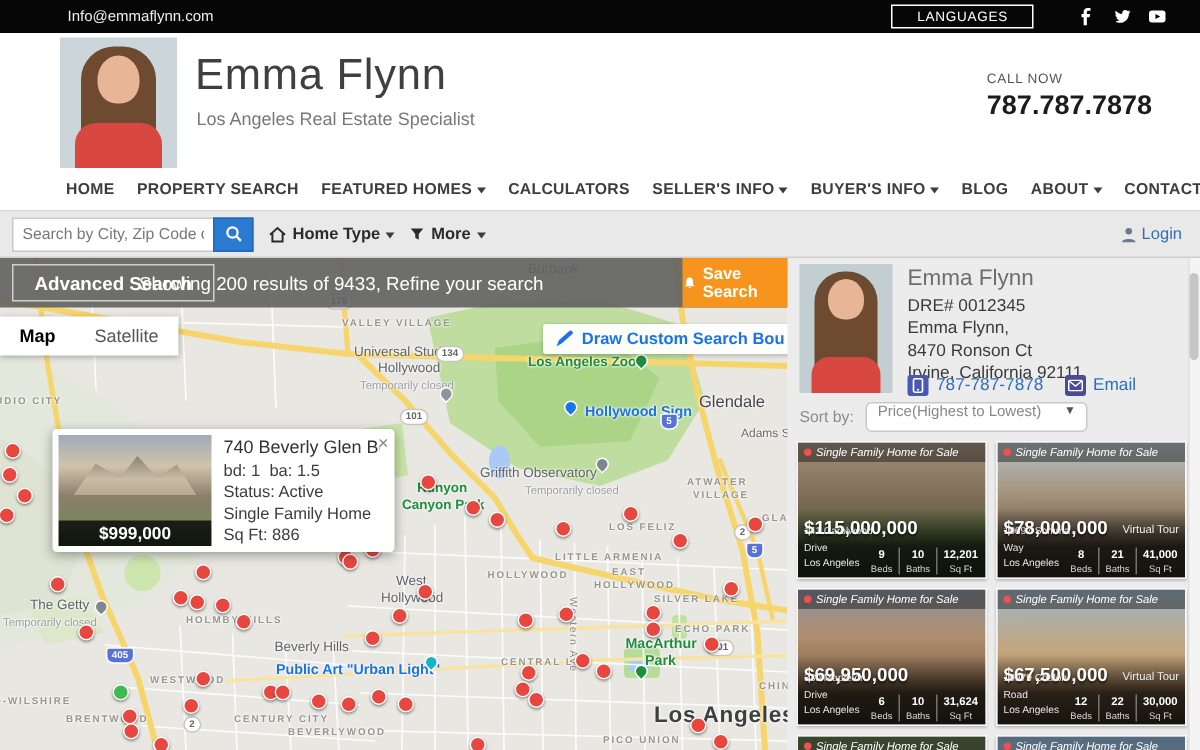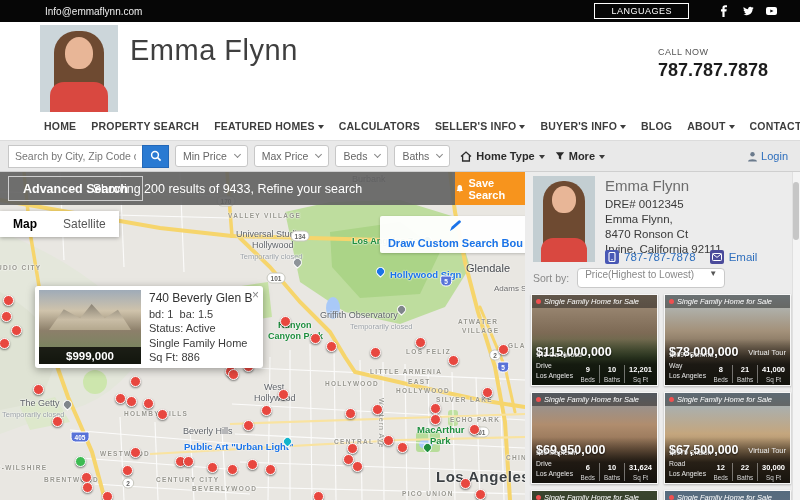--- a/index.html
+++ b/index.html
@@ -91,21 +91,21 @@
 
   
   .mapsat { position:absolute; left:0; top:39px; z-index:9; background:#fff; display:flex;
     box-shadow:0 1px 4px rgba(0,0,0,.3); }
   .mapsat .mbtn { padding:6px 13px; font-size:12px; cursor:pointer; }
   .mapsat .mbtn.on { font-weight:bold; color:#000; }
   .mapsat .mbtn.off { color:#565656; }
 
   .draw-link { position:absolute; right:-6px; top:44px; z-index:9; background:rgba(255,255,255,.95);
     border-radius:2px; padding:4px 8px; display:flex; align-items:center; gap:5px; color:#1a73e8;
-    font-size:11px; font-weight:bold; cursor:pointer; white-space:nowrap; box-shadow:0 1px 3px rgba(0,0,0,.2);flex-direction:column; }
+    font-size:11px; font-weight:bold; cursor:pointer; white-space:nowrap; box-shadow:0 1px 3px rgba(0,0,0,.2); }
 
   
   .popup { position:absolute; left:35px; top:114px; width:228px; height:82px; background:#fff;
     border-radius:3px; box-shadow:0 2px 8px rgba(0,0,0,.35); z-index:10; display:flex; padding:4px; }
   .popup-img { position:relative; width:102px; height:74px; flex:none; overflow:hidden;
     background:linear-gradient(180deg,#9fabb8 0%,#cfc3ab 28%,#8c7f6a 55%,#79855f 80%,#55633f 100%); }
   .popup-img .roofline { position:absolute; left:10px; top:14px; width:82px; height:26px;
     background:linear-gradient(180deg,#8a8375 0%,#c9bda6 60%, #b4a88e 100%); clip-path:polygon(0 100%,18% 20%,38% 55%,52% 0,68% 55%,84% 22%,100% 100%); }
   .popup-price { position:absolute; left:0; bottom:0; width:100%; height:17px; background:rgba(0,0,0,.78);
     color:#fff; font-size:11.5px; font-weight:bold; display:flex; align-items:center; justify-content:center; }
@@ -189,20 +189,21 @@
     </div>
   </div>
 
   <div class="masthead">
     <div class="portrait">
       <div class="hair"></div>
         <div class="face"></div>
         <div class="body"></div>
     </div>
     <div class="mh-name">Emma Flynn</div>
+    <div class="mh-tag">Los Angeles Real Estate Specialist</div>
     <div class="call-block">
       <div class="call-now">CALL NOW</div>
       <div class="call-phone">787.787.7878</div>
     </div>
   </div>
 
   <nav class="mainnav" id="mainnav">
       <a class="nav-item">
         <span>HOME</span>
       </a>
@@ -239,38 +240,20 @@
   <div class="searchbar">
     <div class="search-group">
       <input class="search-input" placeholder="Search by City, Zip Code or MLS Num" style="">
       <div class="search-btn">
         <svg width="12" height="12" viewBox="0 0 12 12">
             <circle cx="5" cy="5" r="3.4" fill="none" stroke="#fff" stroke-width="1.5"></circle>
             <line x1="7.6" y1="7.6" x2="10.6" y2="10.6" stroke="#fff" stroke-width="1.6"></line>
           </svg>
       </div>
     </div>
-    <div id="filter-selects" style="display:flex;gap:6px;">
-        <div class="sel">
-          <span>Min Price</span>
-          <span class="chev"></span>
-        </div>
-        <div class="sel">
-          <span>Max Price</span>
-          <span class="chev"></span>
-        </div>
-        <div class="sel">
-          <span>Beds</span>
-          <span class="chev"></span>
-        </div>
-        <div class="sel">
-          <span>Baths</span>
-          <span class="chev"></span>
-        </div>
-      </div>
     <div class="txt-filter">
       <svg width="12" height="11" viewBox="0 0 12 11">
           <path d="M1 5.5 L6 1 L11 5.5 M2.6 4.6 V10 H9.4 V4.6" fill="none" stroke="#2b2b2b" stroke-width="1.3"></path>
         </svg>
       <span>Home Type</span>
         <span class="caret"></span>
     </div>
     <div class="txt-filter">
       <svg width="10" height="10" viewBox="0 0 12 11">
           <path d="M1 1 H11 L7.4 5.4 V10 L4.6 8.4 V5.4 Z" fill="#2b2b2b"></path>

